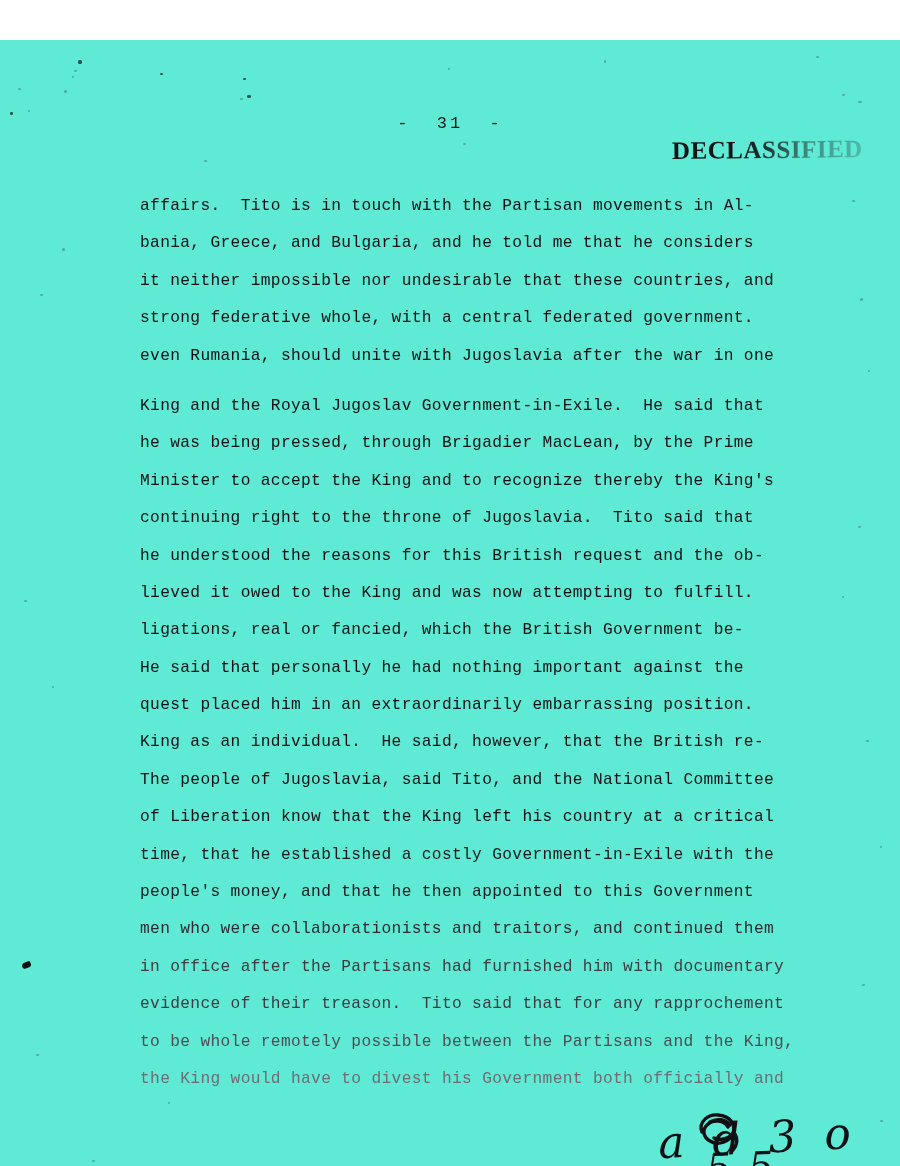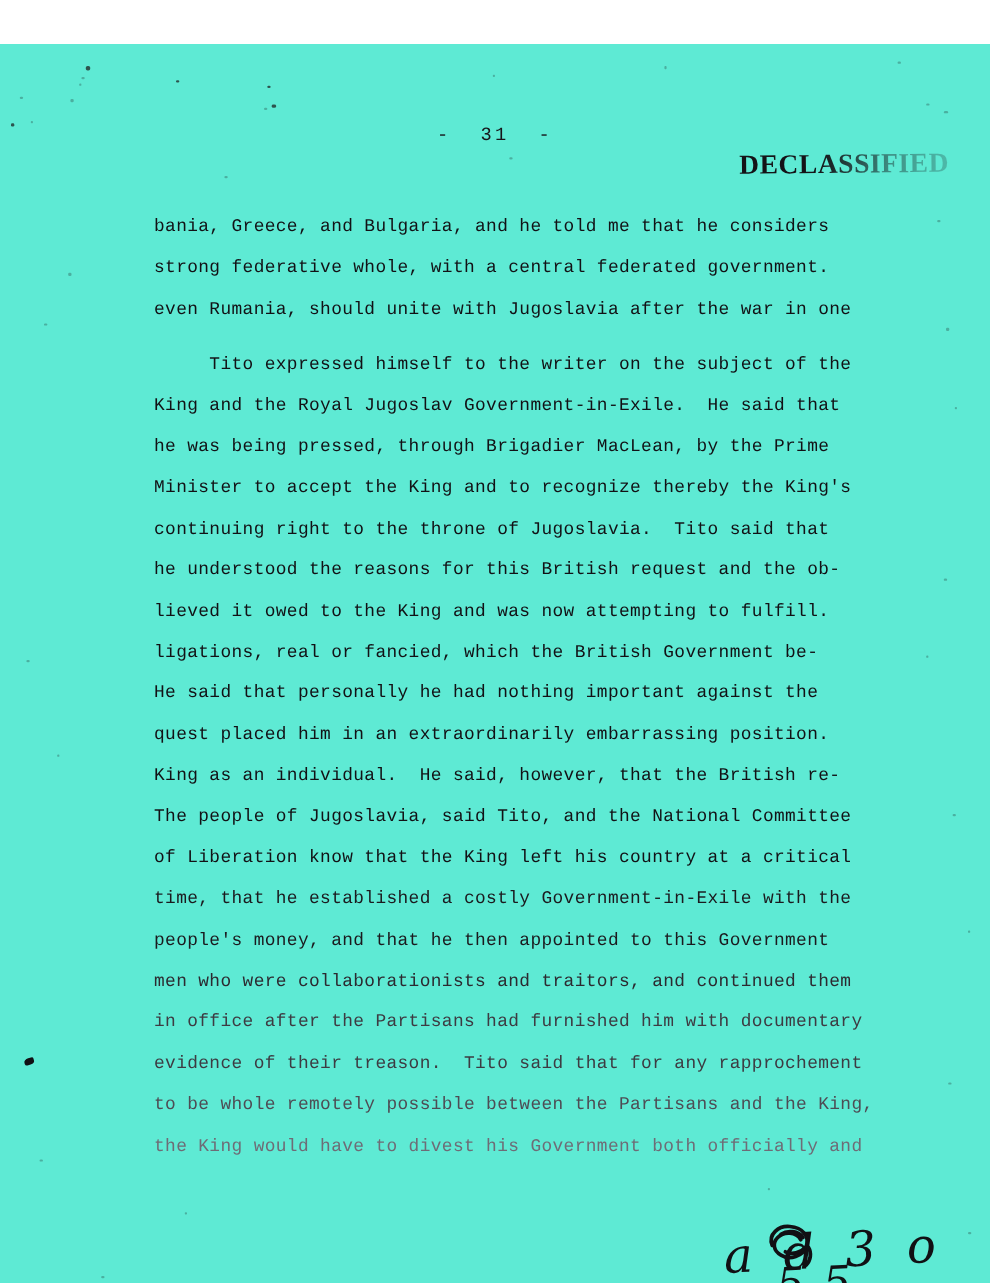--- a/index.html
+++ b/index.html
@@ -180,29 +180,30 @@
 
   <div class="ink-blot"></div>
 
   <div class="page-number">-  31  -</div>
 
   <div class="stamp">DECLASSIFIED</div>
 
   <div class="body-text">
 
     <div>
+      <div class="tline">affairs.  Tito is in touch with the Partisan movements in Al-</div>
       <div class="tline">bania, Greece, and Bulgaria, and he told me that he considers</div>
+      <div class="tline">it neither impossible nor undesirable that these countries, and</div>
       <div class="tline">strong federative whole, with a central federated government.</div>
       <div class="tline">even Rumania, should unite with Jugoslavia after the war in one</div>
     </div>
 
     <div style="height:13px"></div>
 
     <div>
-      <div class="tline">     Tito expressed himself to the writer on the subject of the</div>
       <div class="tline">King and the Royal Jugoslav Government-in-Exile.  He said that</div>
       <div class="tline">he was being pressed, through Brigadier MacLean, by the Prime</div>
       <div class="tline">Minister to accept the King and to recognize thereby the King's</div>
       <div class="tline">continuing right to the throne of Jugoslavia.  Tito said that</div>
       <div class="tline">he understood the reasons for this British request and the ob-</div>
       <div class="tline">lieved it owed to the King and was now attempting to fulfill.</div>
       <div class="tline">ligations, real or fancied, which the British Government be-</div>
       <div class="tline">He said that personally he had nothing important against the</div>
       <div class="tline">quest placed him in an extraordinarily embarrassing position.</div>
       <div class="tline">King as an individual.  He said, however, that the British re-</div>

